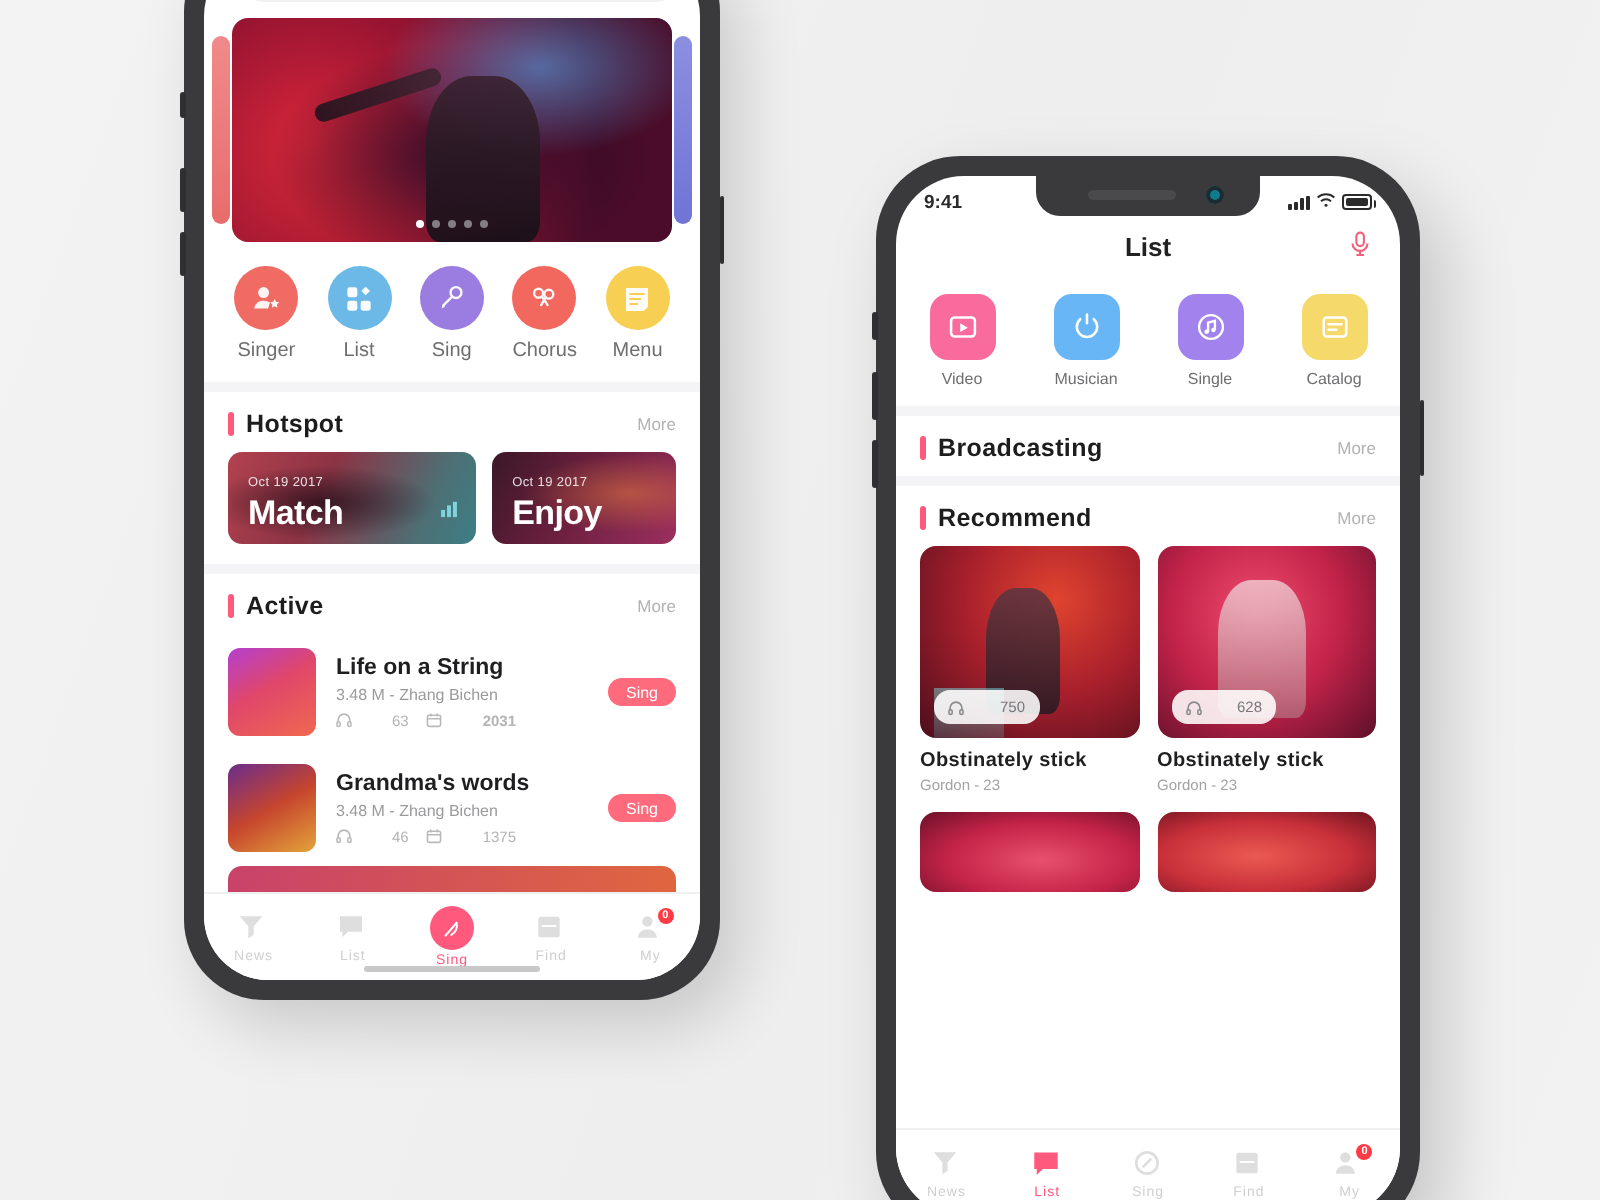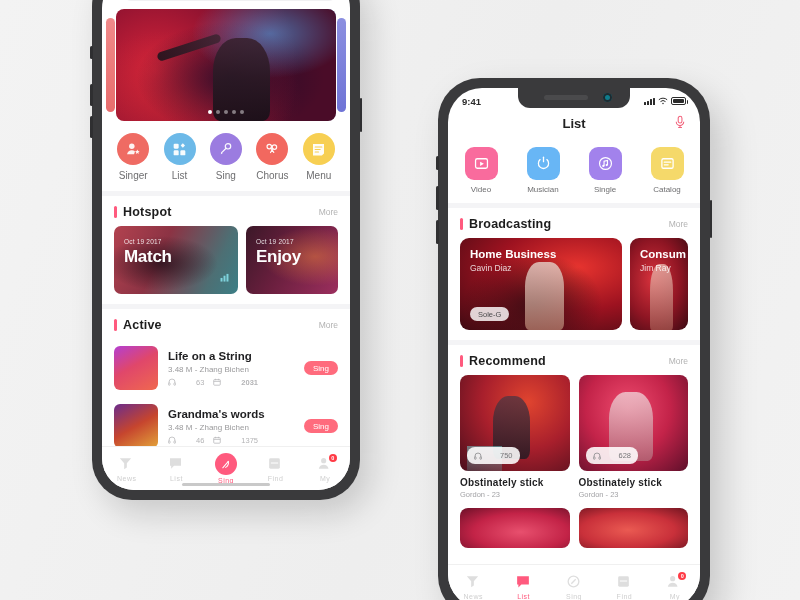--- a/index.html
+++ b/index.html
@@ -99,21 +99,21 @@
     background: rgba(255,255,255,.45); display: block; }
   .dots i.on { background: #fff; }
 
   .quick { display: flex; justify-content: space-around; padding: 12px 8px 10px; }
   .q { display: flex; flex-direction: column; align-items: center; gap: 5px; }
   .q-circle { width: 32px; height: 32px; border-radius: 50%;
     display: flex; align-items: center; justify-content: center; }
   .q-label { font-size: 10px; color: #6e6e70; }
 
   .hotspot { display: flex; gap: 8px; padding: 0 12px 10px; }
-  .hs { position: relative; height: 68px; border-radius: 7px; overflow: hidden; }
+  .hs { position: relative; height: 46px; border-radius: 7px; overflow: hidden; }
   .hs.big { flex: 1.35; }
   .hs.small { flex: 1; }
   .hs .hs-date { position: absolute; left: 10px; top: 12px; font-size: 6.5px;
     color: rgba(255,255,255,.85); letter-spacing: .2px; }
   .hs .hs-title { position: absolute; left: 10px; top: 21px; font-size: 17px;
     font-weight: bold; color: #fff; letter-spacing: -.3px; }
 
   .songrow { display: flex; align-items: center; gap: 10px; padding: 7px 12px; }
   .song-art { width: 44px; height: 44px; border-radius: 6px; flex: none; }
   .song-mid { flex: 1; min-width: 0; }
@@ -499,41 +499,20 @@
 
       <div class="divider"></div>
 
       <div class="sec-head">
         <div class="sec-title">
           <span class="sec-bar"></span>
           <span>Broadcasting</span>
         </div>
         <span class="more">More</span>
       </div>
-      <div class="bcast">
-        <div class="bc first">
-          <div style="position:absolute;inset:0;background:
-               radial-gradient(ellipse at 72% 32%, #e8342f 0%, #9d1220 48%, #3e0a12 100%);"></div>
-          <div style="position:absolute;inset:0;background:
-               radial-gradient(ellipse at 45% 72%, rgba(30,12,16,.72) 0%, rgba(0,0,0,0) 55%);"></div>
-          <div style="position:absolute;left:40%;top:26%;width:24%;height:74%;
-               background:linear-gradient(180deg,#e8d8cf,#b07a6a);border-radius:36% 36% 10% 10%;opacity:.78;"></div>
-          <div class="bc-title">Home Business</div>
-          <div class="bc-sub">Gavin Diaz</div>
-          <span class="bc-tag">Sole-G</span>
-        </div>
-        <div class="bc second">
-          <div style="position:absolute;inset:0;background:
-               radial-gradient(ellipse at 40% 45%, #d8323c 0%, #8e1523 55%, #3a0a12 100%);"></div>
-          <div style="position:absolute;left:34%;top:28%;width:40%;height:72%;
-               background:linear-gradient(180deg,#f0c8bc,#a85a52);border-radius:40% 40% 8% 8%;opacity:.7;"></div>
-          <div class="bc-title">Consum</div>
-          <div class="bc-sub">Jim Ray</div>
-        </div>
-      </div>
 
       <div class="divider"></div>
 
       <div class="sec-head">
         <div class="sec-title">
           <span class="sec-bar"></span>
           <span>Recommend</span>
         </div>
         <span class="more">More</span>
       </div>

